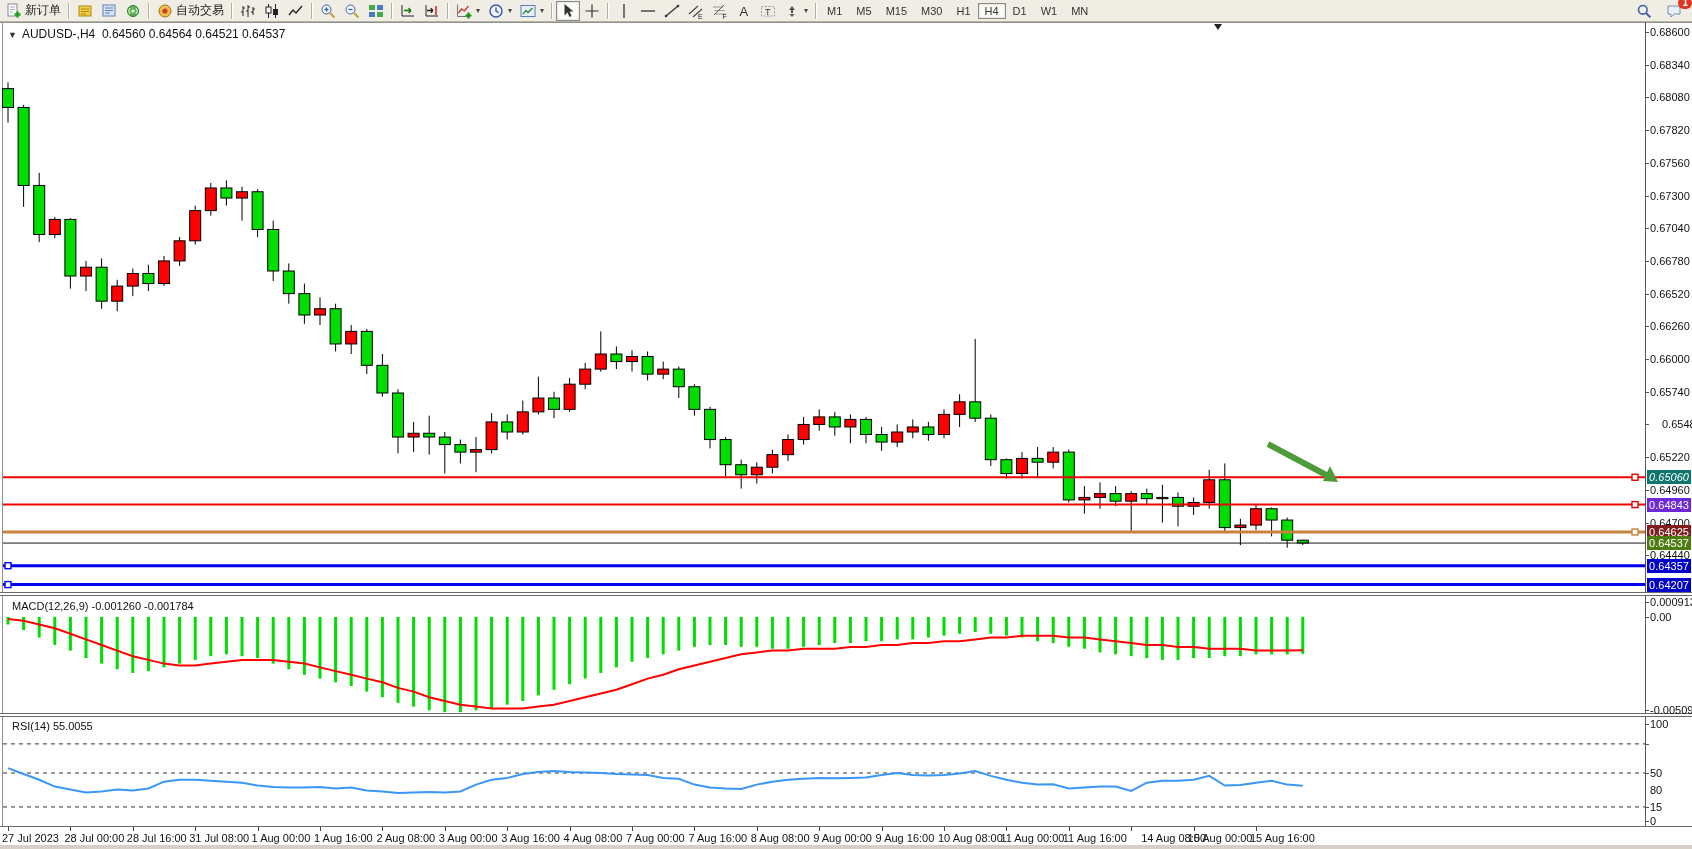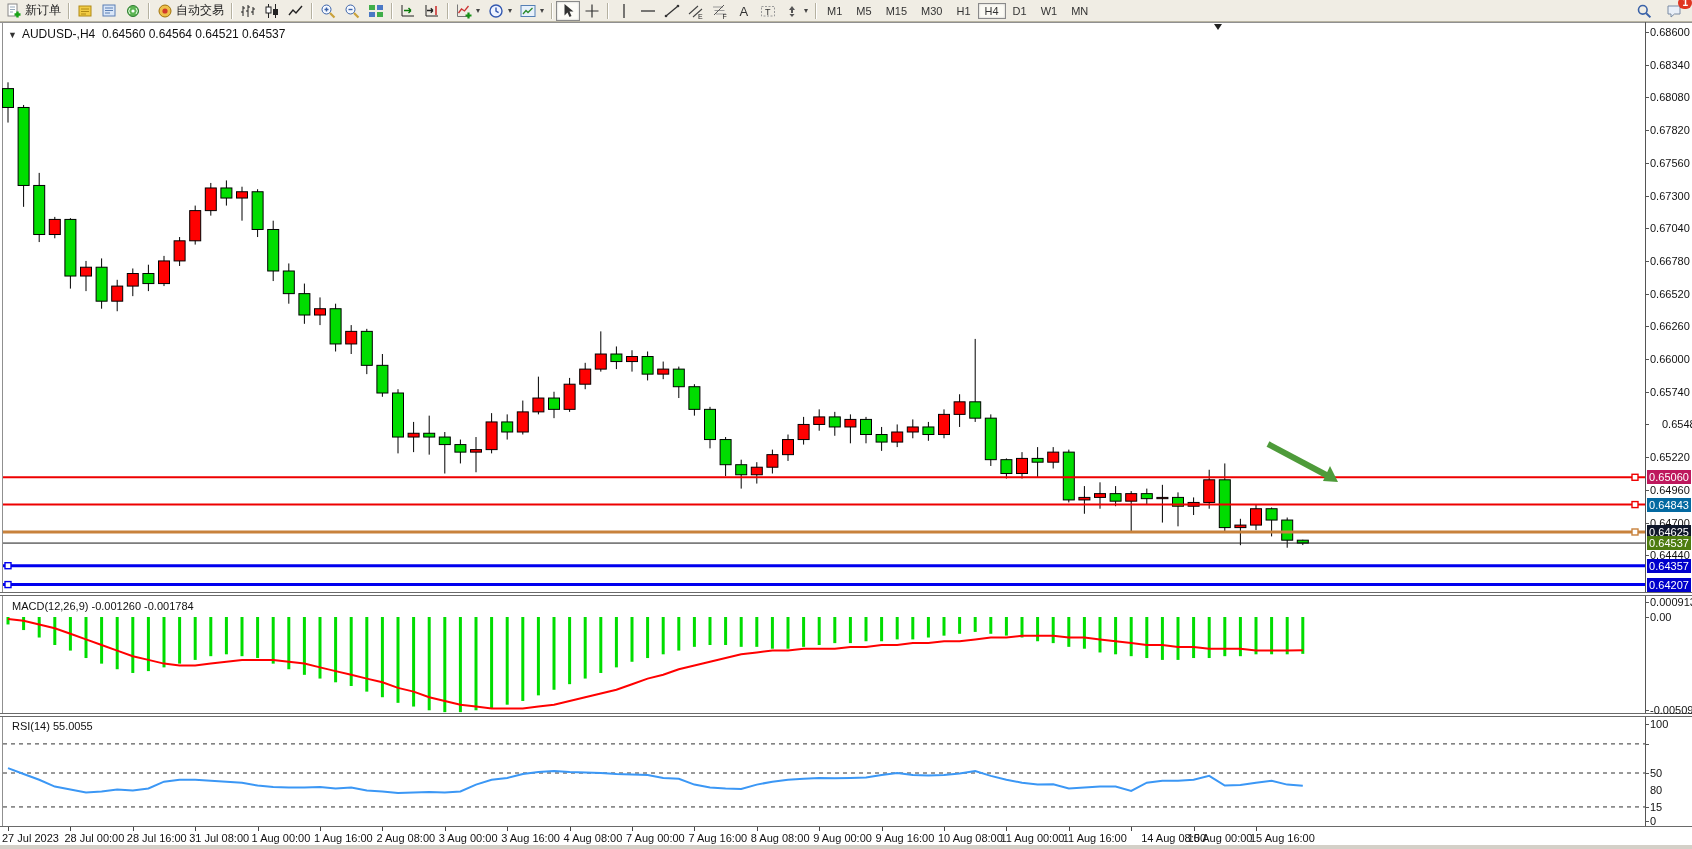--- a/index.html
+++ b/index.html
@@ -552,23 +552,23 @@
         <div class="ytick" style="top: 718px;">100</div>
         <div class="ytickmark" style="top: 724px;"></div>
         <div class="ytick" style="top: 738px; margin-top: 46px;">80</div>
         <div class="ytickmark" style="top: 744px;"></div>
         <div class="ytick" style="top: 767px;">50</div>
         <div class="ytickmark" style="top: 773px;"></div>
         <div class="ytick" style="top: 801px;">15</div>
         <div class="ytickmark" style="top: 807px;"></div>
         <div class="ytick" style="top: 815px;">0</div>
         <div class="ytickmark" style="top: 821px;"></div>
-        <div class="badge" style="top: 470.283px; background: #be185d;">0.65060</div>
-        <div class="badge" style="top: 497.579px; background: #0369a1;">0.64843</div>
-        <div class="badge" style="top: 525px; background: #0f172a;">0.64625</div>
+        <div class="badge" style="top: 470.283px; background: #0f766e; font-style: italic;">0.65060</div>
+        <div class="badge" style="top: 497.579px; background: #6d28d9;">0.64843</div>
+        <div class="badge" style="top: 525px; background: #7f1d1d;">0.64625</div>
         <div class="badge" style="top: 536.069px; background: #4d7c0f;">0.64537</div>
         <div class="badge" style="top: 558.711px; background: rgb(0, 0, 204);">0.64357</div>
         <div class="badge" style="top: 577.579px; background: rgb(0, 0, 204);">0.64207</div>
       </div>
     <div id="timeaxis">
         <div class="xtick" style="left: 8px;"></div>
         <div class="xlab" style="left: 2px;">27 Jul 2023</div>
         <div class="xtick" style="left: 70.4px;"></div>
         <div class="xlab" style="left: 64.4px;">28 Jul 00:00</div>
         <div class="xtick" style="left: 132.8px;"></div>

